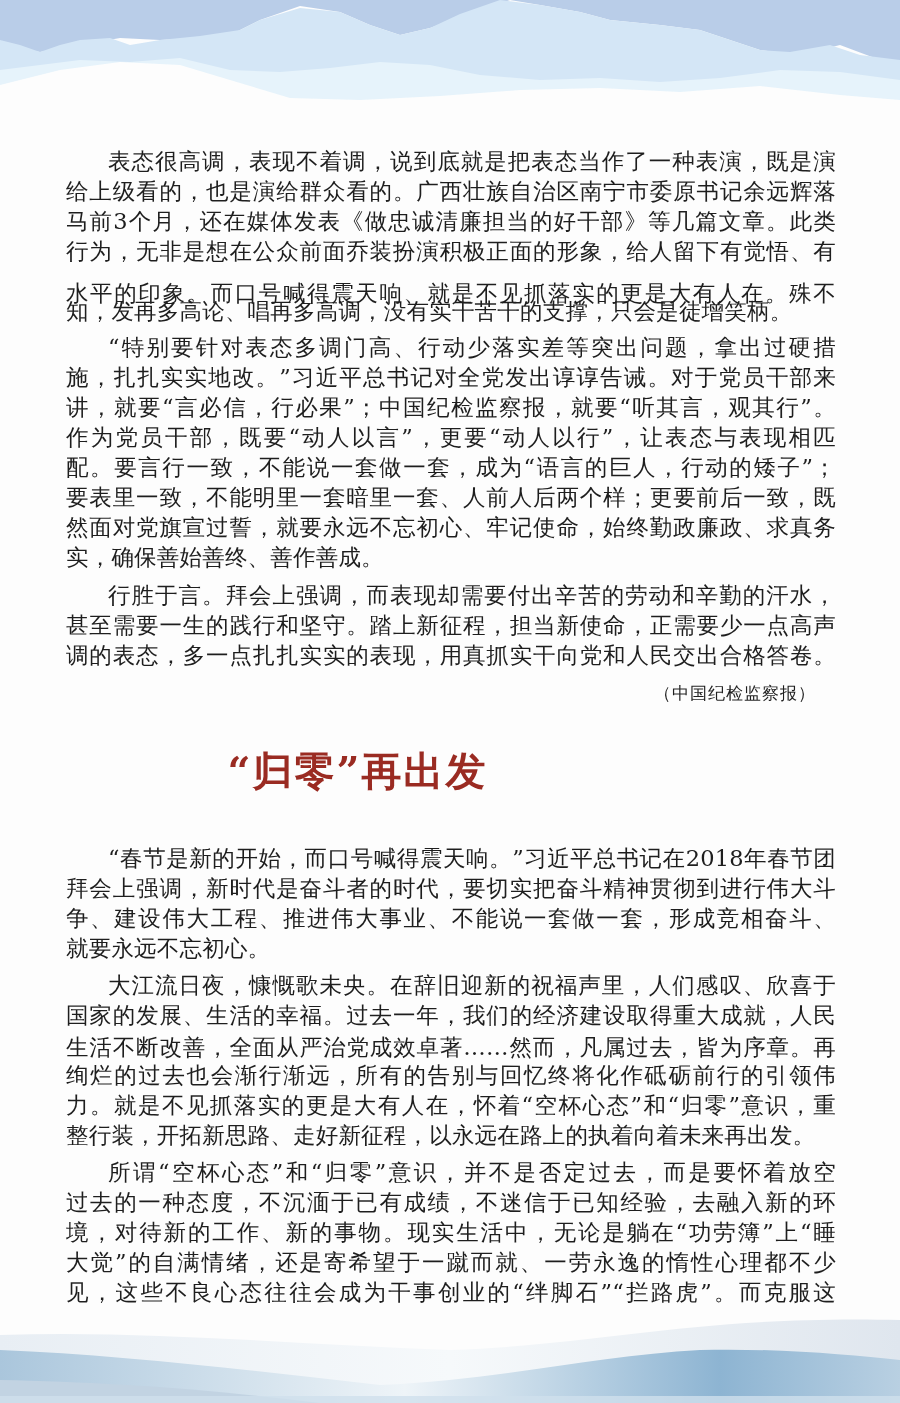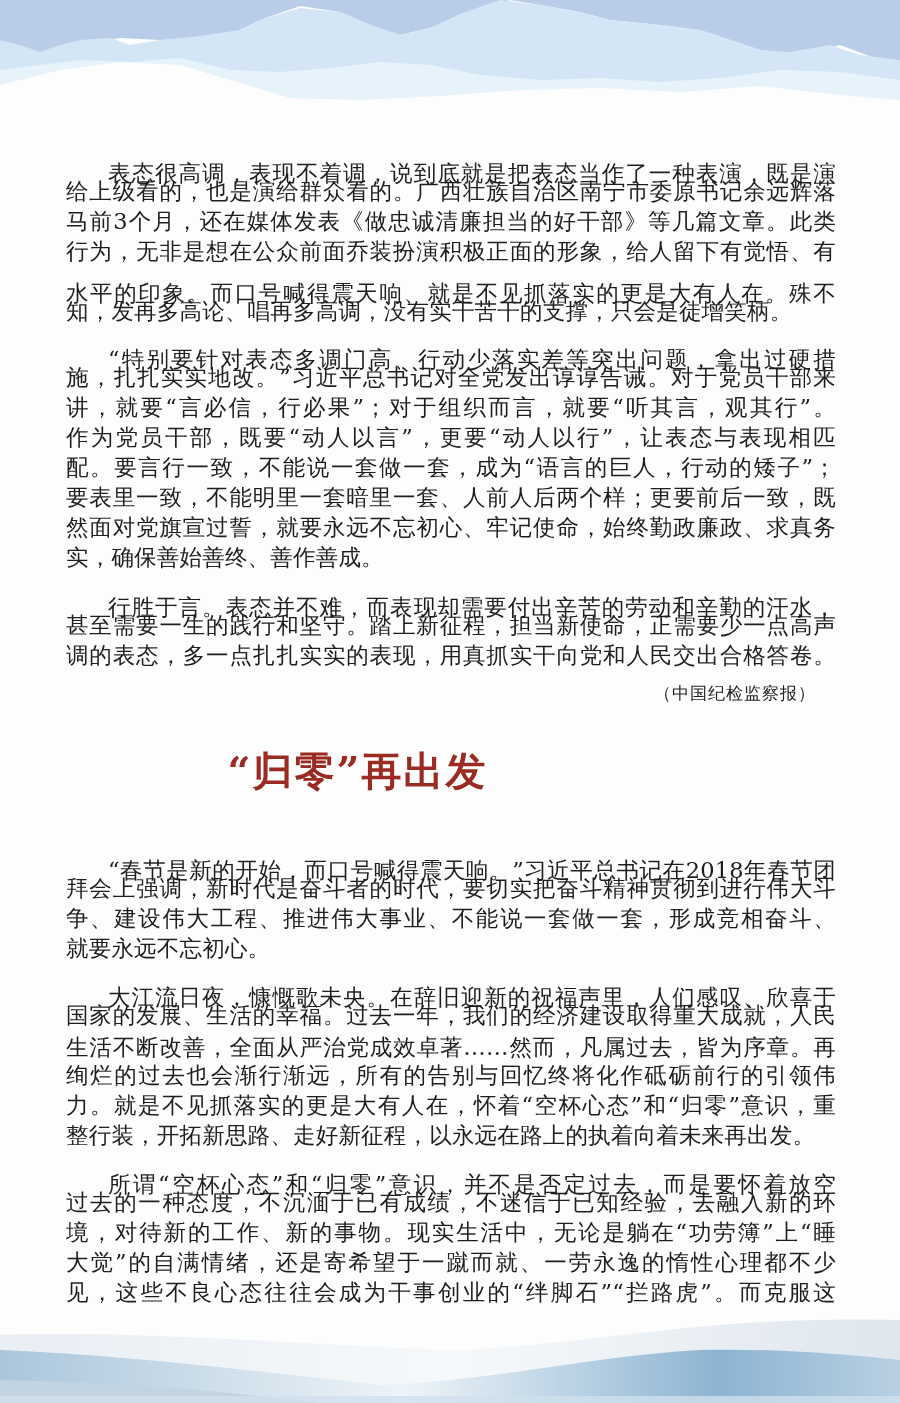--- a/index.html
+++ b/index.html
@@ -11,21 +11,21 @@
     }
     .top-banner { position: absolute; left: 0; top: 0; width: 900px; height: 130px; }
     .bottom-banner { position: absolute; left: 0; top: 1310px; width: 900px; height: 93px; }
     .content { position: absolute; left: 0; top: 0; width: 900px; }
     .line {
       position: absolute; left: 66px; width: 770px;
       font-size: 22.5px; line-height: 30px; height: 30px;
       white-space: nowrap; letter-spacing: 0.2px;
       text-align: justify; text-align-last: justify;
     }
-    .line.indent { left: 108px; width: 728px; margin-top: 12px; }
+    .line.indent { left: 108px; width: 728px; }
     .line.last { text-align-last: left; }
     .source {
       position: absolute; right: 84px; font-size: 17px; line-height: 30px;
       letter-spacing: 1px; white-space: nowrap;
     }
     .section-title {
       position: absolute; left: 0; width: 715px; top: 744px; text-align: center;
       font-size: 40px; font-weight: bold; color: #9a2b22; letter-spacing: 2px;
       font-family: "DejaVu Serif", serif;
     }
@@ -67,28 +67,28 @@
 
     <div class="line indent" style="top:146px">表态很高调，表现不着调，说到底就是把表态当作了一种表演，既是演</div>
     <div class="line" style="top:176px">给上级看的，也是演给群众看的。广西壮族自治区南宁市委原书记余远辉落</div>
     <div class="line" style="top:206px">马前3个月，还在媒体发表《做忠诚清廉担当的好干部》等几篇文章。此类</div>
     <div class="line" style="top:236px">行为，无非是想在公众前面乔装扮演积极正面的形象，给人留下有觉悟、有</div>
     <div class="line" style="top:278px">水平的印象。而口号喊得震天响、就是不见抓落实的更是大有人在。殊不</div>
     <div class="line last" style="top:296px">知，发再多高论、唱再多高调，没有实干苦干的支撑，只会是徒增笑柄。</div>
 
     <div class="line indent" style="top:332px">“特别要针对表态多调门高、行动少落实差等突出问题，拿出过硬措</div>
     <div class="line" style="top:362px">施，扎扎实实地改。”习近平总书记对全党发出谆谆告诫。对于党员干部来</div>
-    <div class="line" style="top:392px">讲，就要“言必信，行必果”；对于组织而言，就要“听其言，观其行”。</div>
+    <div class="line" style="top:392px">讲，就要“言必信，行必果”；中国纪检监察报，就要“听其言，观其行”。</div>
     <div class="line" style="top:422px">作为党员干部，既要“动人以言”，更要“动人以行”，让表态与表现相匹</div>
     <div class="line" style="top:452px">配。要言行一致，不能说一套做一套，成为“语言的巨人，行动的矮子”；</div>
     <div class="line" style="top:482px">要表里一致，不能明里一套暗里一套、人前人后两个样；更要前后一致，既</div>
     <div class="line" style="top:512px">然面对党旗宣过誓，就要永远不忘初心、牢记使命，始终勤政廉政、求真务</div>
     <div class="line last" style="top:542px">实，确保善始善终、善作善成。</div>
 
-    <div class="line indent" style="top:580px">行胜于言。表态并不难，而表现却需要付出辛苦的劳动和辛勤的汗水，</div>
+    <div class="line indent" style="top:580px">行胜于言。拜会上强调，而表现却需要付出辛苦的劳动和辛勤的汗水，</div>
     <div class="line" style="top:610px">甚至需要一生的践行和坚守。踏上新征程，担当新使命，正需要少一点高声</div>
     <div class="line" style="top:640px">调的表态，多一点扎扎实实的表现，用真抓实干向党和人民交出合格答卷。</div>
 
     <div class="source" style="top:678px">（中国纪检监察报）</div>
   </div>
 
   <div class="section-title">“归零”再出发</div>
 
   <div>
 

